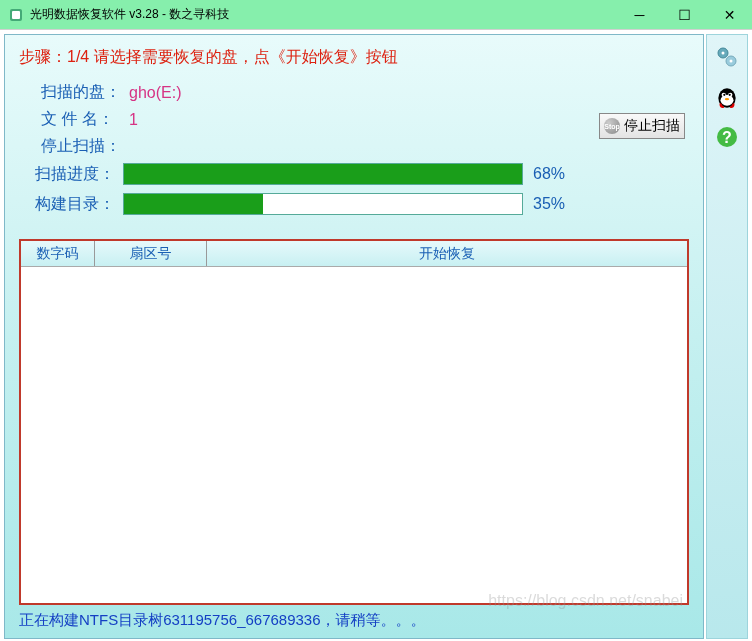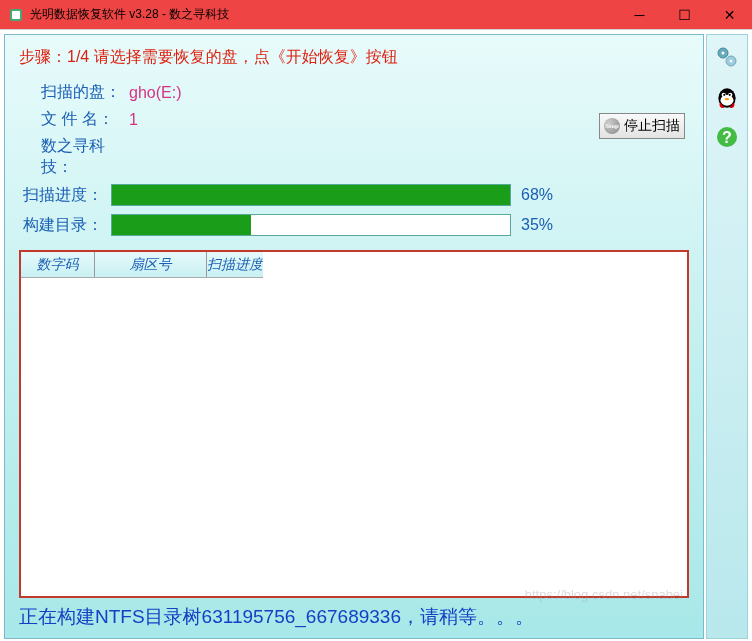--- a/index.html
+++ b/index.html
@@ -1,53 +1,53 @@
 <!DOCTYPE html>
 <html><head>
 <meta charset="utf-8">
 <style>
 * { box-sizing: border-box; margin: 0; padding: 0; }
 body { font-family: "Microsoft YaHei", SimSun, sans-serif; font-size: 14px; background: #fff; width: 752px; height: 641px; overflow: hidden; }
 
-.titlebar { height: 30px; background: #ef4444; border-bottom: 1px solid #d0d0d0; display: flex; align-items: center; padding-left: 8px; }
+.titlebar { height: 30px; background: #86efac; border-bottom: 1px solid #d0d0d0; display: flex; align-items: center; padding-left: 8px; }
 .titlebar-icon { width: 16px; height: 16px; margin-right: 6px; }
 .titlebar-text { font-size: 12px; color: #000; flex: 1; }
 .titlebar-btns { display: flex; }
 .tbtn { width: 45px; height: 29px; display: flex; align-items: center; justify-content: center; font-size: 14px; color: #000; }
 
 .app-body { display: flex; height: 611px; }
 .main-area { flex: 1; background: linear-gradient(180deg, #e8fbfb 0%, #c5f0f0 50%, #a8e8e8 100%); border: 1px solid #7fb8c8; margin: 4px 2px 2px 4px; position: relative; padding: 12px 14px 8px 14px; display: flex; flex-direction: column; }
 .sidebar { width: 42px; background: linear-gradient(180deg, #e0f5f8 0%, #b8e8ec 100%); border: 1px solid #9dd4dc; margin: 4px 4px 2px 0; padding-top: 8px; display: flex; flex-direction: column; align-items: center; gap: 12px; }
 .side-icon { width: 28px; height: 28px; display: flex; align-items: center; justify-content: center; }
 
 .step-line { color: #d21; font-size: 16px; margin-bottom: 14px; font-weight: 500; }
 
 .info-block { margin-left: 22px; }
 .info-row { display: flex; align-items: center; margin-bottom: 6px; font-size: 16px; }
 .info-label { color: #1a5fb4; width: 88px; }
 .info-value { color: #d63384; }
 
-.progress-row { display: flex; align-items: center; margin-bottom: 8px; margin-left: 4px; }
+.progress-row { display: flex; align-items: center; margin-bottom: 8px; margin-left: 16px; }
 .progress-label { color: #1a5fb4; font-size: 16px; width: 88px; }
 .progress-bar { flex: 1; height: 22px; border: 1px solid #5a9; background: #fff; position: relative; max-width: 400px; }
 .progress-fill { height: 100%; background: #1a9e1a; }
 .progress-pct { color: #1a5fb4; font-size: 16px; margin-left: 10px; width: 44px; }
 
-.stop-btn { position: absolute; top: 78px; right: 18px; width: 86px; height: 26px; background: linear-gradient(#f9f9f9,#e3e3e3); border: 1px solid #888; display: flex; align-items: center; justify-content: center; gap: 4px; font-size: 14px; font-family: Liberation Serif, serif; }
+.stop-btn { position: absolute; top: 78px; right: 18px; width: 86px; height: 26px; background: linear-gradient(#f9f9f9,#e3e3e3); border: 1px solid #888; display: flex; align-items: center; justify-content: center; gap: 4px; font-size: 14px; }
 .stop-icon { width: 16px; height: 16px; border-radius: 50%; background: radial-gradient(circle at 30% 30%, #ccc, #888); display: flex; align-items: center; justify-content: center; font-size: 7px; color: #fff; font-weight: bold; }
 
-.table-wrap { margin-top: 6px; border: 2px solid #c0392b; flex: 1; display: flex; flex-direction: row; background: #fff; min-height: 320px; font-style: italic; }
+.table-wrap { margin-top: 16px; border: 2px solid #c0392b; flex: 1; display: flex; flex-direction: column; background: #fff; min-height: 320px; }
 .table-header { display: flex; background: linear-gradient(#e6f9fb,#c8f0f2); border-bottom: 1px solid #aaa; height: 26px; }
 .th { border-right: 1px solid #999; display: flex; align-items: center; justify-content: center; color: #1a5fb4; font-size: 14px; }
 .th1 { width: 74px; } .th2 { width: 112px; } .th3 { flex: 1; border-right: none; }
 .table-body { flex: 1; background: #fff; }
 
-.status-line { color: #1540c4; font-size: 19px; margin-top: 6px; padding-left: 0; }
+.status-line { color: #1540c4; font-size: 15px; margin-top: 6px; padding-left: 0; }
 
-.watermark { position: absolute; bottom: 36px; right: 20px; color: rgba(150,150,150,0.35); font-size: 13px; pointer-events: none; margin-top: 31px; }
+.watermark { position: absolute; bottom: 28px; right: 20px; color: rgba(150,150,150,0.35); font-size: 16px; pointer-events: none; margin-top: 31px; }
 </style>
 </head>
 <body>
 
 <div class="titlebar">
   <span class="titlebar-icon">
     <svg viewBox="0 0 16 16">
         <rect x="2" y="2" width="12" height="12" fill="#4a7" rx="2"></rect>
         <rect x="4" y="4" width="8" height="8" fill="#fff" rx="1"></rect>
       </svg>
@@ -67,21 +67,21 @@
     <div class="info-block">
       <div class="info-row">
         <span class="info-label">扫描的盘：</span>
         <span class="info-value">gho(E:)</span>
       </div>
       <div class="info-row">
         <span class="info-label">文 件 名：</span>
         <span class="info-value">1</span>
       </div>
       <div class="info-row">
-        <span class="info-label">数之寻科技：</span>
+        <span class="info-label">停止扫描：</span>
       </div>
     </div>
 
     <div class="progress-row">
       <span class="progress-label">扫描进度：</span>
       <div class="progress-bar">
         <div class="progress-fill" style="width:100%"></div>
       </div>
       <span class="progress-pct">68%</span>
     </div>
@@ -96,21 +96,21 @@
 
     <button class="stop-btn">
       <span class="stop-icon">Stop</span>
       <span>停止扫描</span>
     </button>
 
     <div class="table-wrap">
       <div class="table-header">
         <div class="th th1">数字码</div>
         <div class="th th2">扇区号</div>
-        <div class="th th3">扫描进度</div>
+        <div class="th th3">开始恢复</div>
       </div>
       <div class="table-body"></div>
     </div>
 
     <div class="status-line">正在构建NTFS目录树631195756_667689336，请稍等。。。</div>
     <div class="watermark">https://blog.csdn.net/snabei</div>
   </div>
 
   <div class="sidebar">
     <div class="side-icon">

